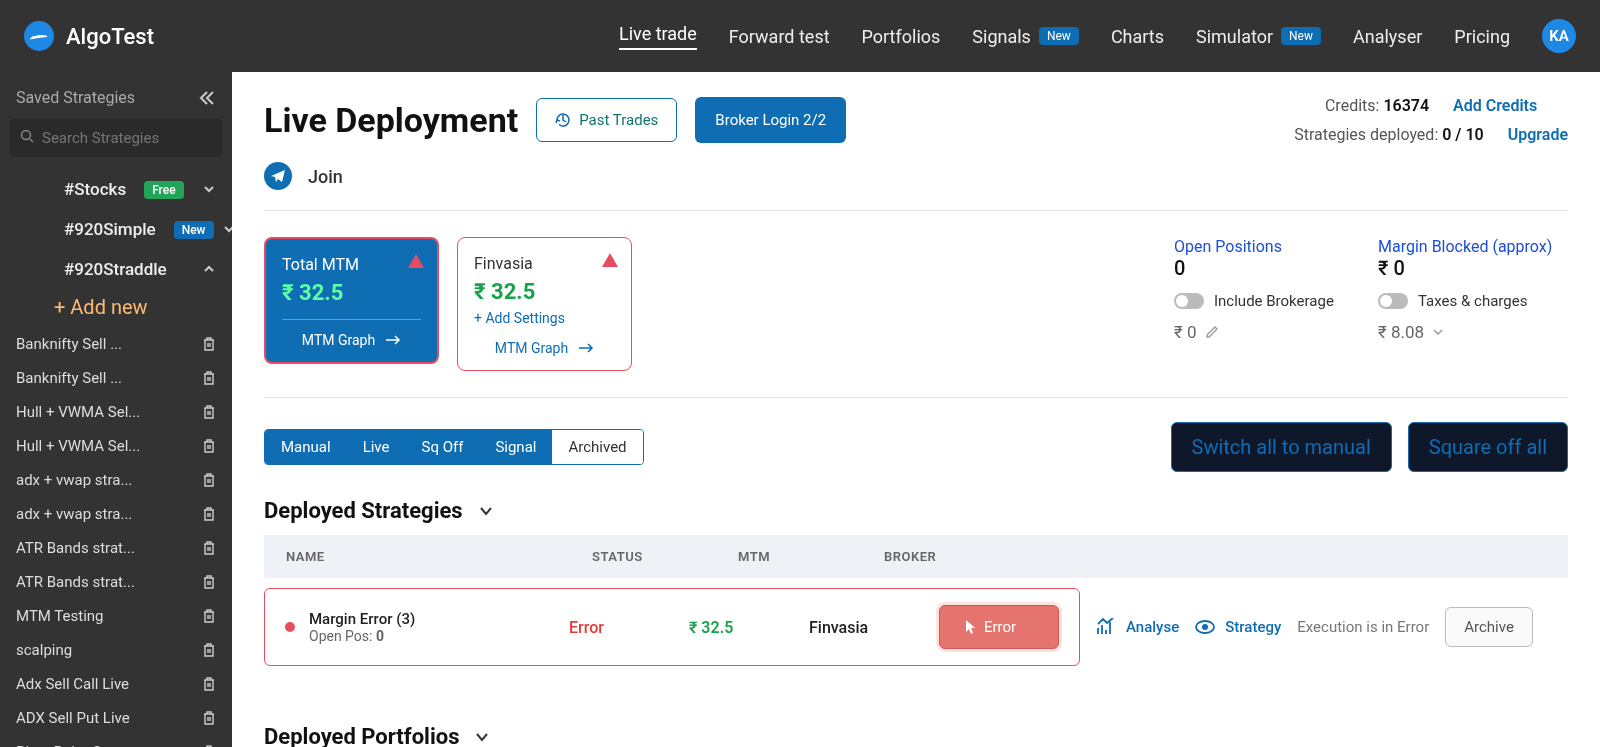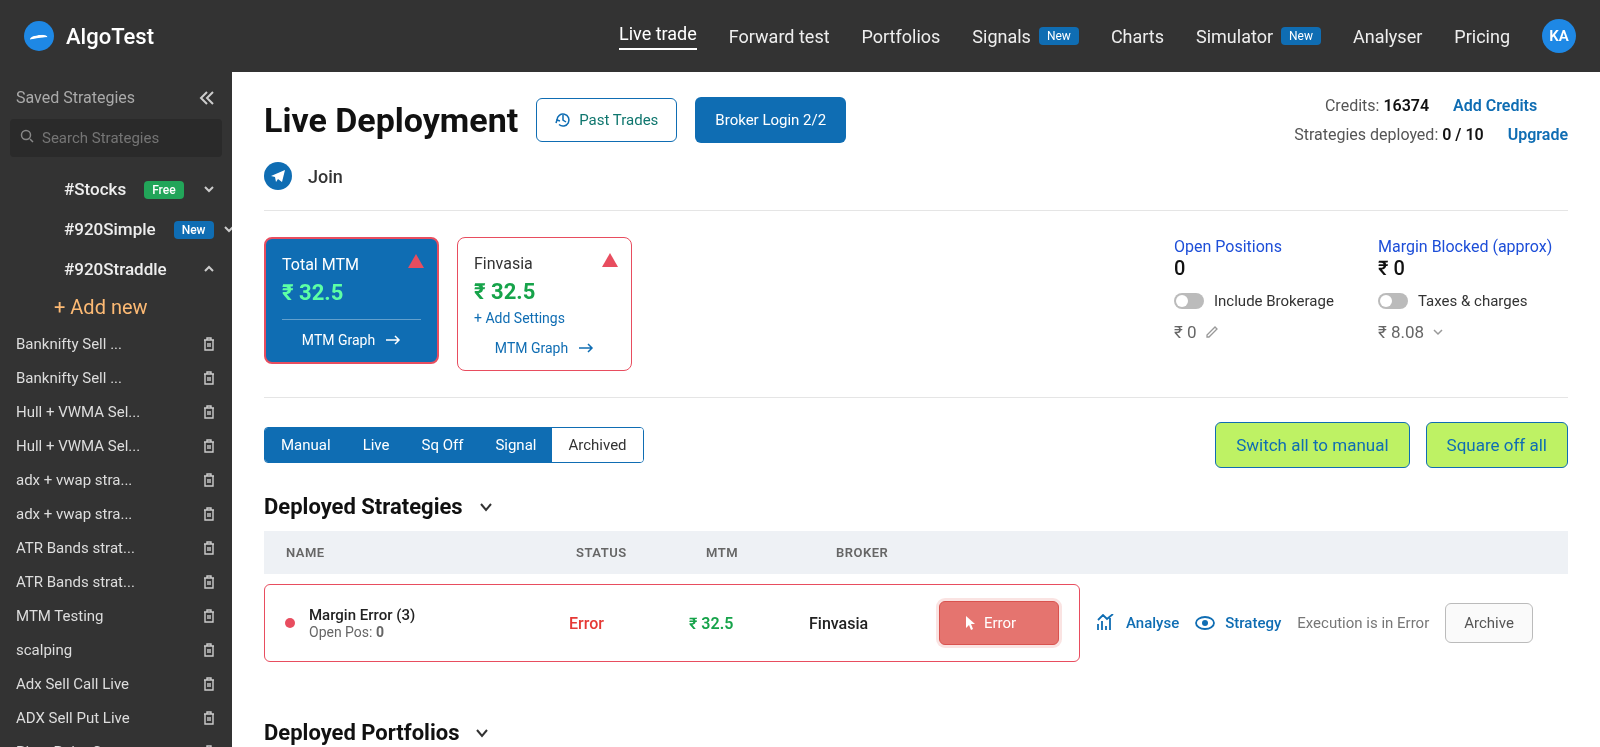--- a/index.html
+++ b/index.html
@@ -59,23 +59,23 @@
   .sum-val { color:#111; font-size:20px; font-weight:500;}
   .toggle-row { display:flex; align-items:center; gap:10px; font-size:15px; color:#333;}
   .toggle { width:30px; height:16px; background:#bbb; border-radius:10px; position:relative; cursor:pointer;}
   .toggle::after{ content:''; width:12px; height:12px; background:#fff; border-radius:50%; position:absolute; top:2px; left:2px;}
   .sum-small { color:#666; font-size:17px; display:flex; align-items:center; gap:8px;}
   .tabs-row { display:flex; align-items:center; padding:24px 0 8px; gap:3px;}
   .tabs { display:flex; border:1px solid #0f6db3; border-radius:4px; overflow:hidden;}
   .tab { padding:8px 16px; font-size:15px; cursor:pointer;}
   .tab.on { background:#0f6db3; color:#fff;}
   .tab.off { background:#fff; color:#333;}
-  .btn-outline2 { border:1.5px solid #0f6db3; color:#0f6db3; background:#bef264; padding:12px 20px; border-radius:6px; font-size:17px; cursor:pointer;}
+  .btn-outline2 { border:1.5px solid #0f6db3; color:#0f6db3; background:#0f172a; padding:12px 20px; border-radius:6px; font-size:20px; cursor:pointer;}
   .section-head { display:flex; align-items:center; gap:14px; padding:18px 0 12px; font-size:22px; font-weight:700; color:#111;}
-  .table-head { background:#eef1f5; padding:14px 22px; display:grid; grid-template-columns: 290px 130px 130px 170px 1fr; font-size:13px; letter-spacing:0.5px; color:#666; font-weight:600;}
+  .table-head { background:#eef1f5; padding:14px 22px; display:grid; grid-template-columns: 290px 130px 130px 170px 1fr; font-size:13px; letter-spacing:0.5px; color:#666; font-weight:600;gap:16px;}
   .strategy-row-wrap { display:flex; gap:16px; align-items:center; margin-top:10px;}
   .strategy-row { flex:0 0 780px; border:1.5px solid #e84d5f; border-radius:6px; padding:16px 20px; display:grid; grid-template-columns: 24px 260px 120px 120px 130px 120px; align-items:center; background:#fff;}
   .dot-red { width:10px; height:10px; background:#e84d5f; border-radius:50%;}
   .row-name { font-size:15px; color:#222; font-weight:500;}
   .row-sub { font-size:14px; color:#666;}
   .status-err { color:#e53935; font-weight:500;}
   .mtm-val { color:#16a34a; font-weight:600;}
   .broker-val { color:#222; font-weight:500;}
   .btn-error { background:#e5746f; color:#fff; border:1px solid #d9534f; border-radius:6px; padding:12px 22px; font-size:15px; display:flex; align-items:center; gap:8px; cursor:pointer; box-shadow:0 0 0 3px rgba(229,116,111,0.2);}
   .row-action { display:flex; align-items:center; gap:10px; color:#0f6db3; font-size:15px; cursor:pointer; font-weight:500;}

